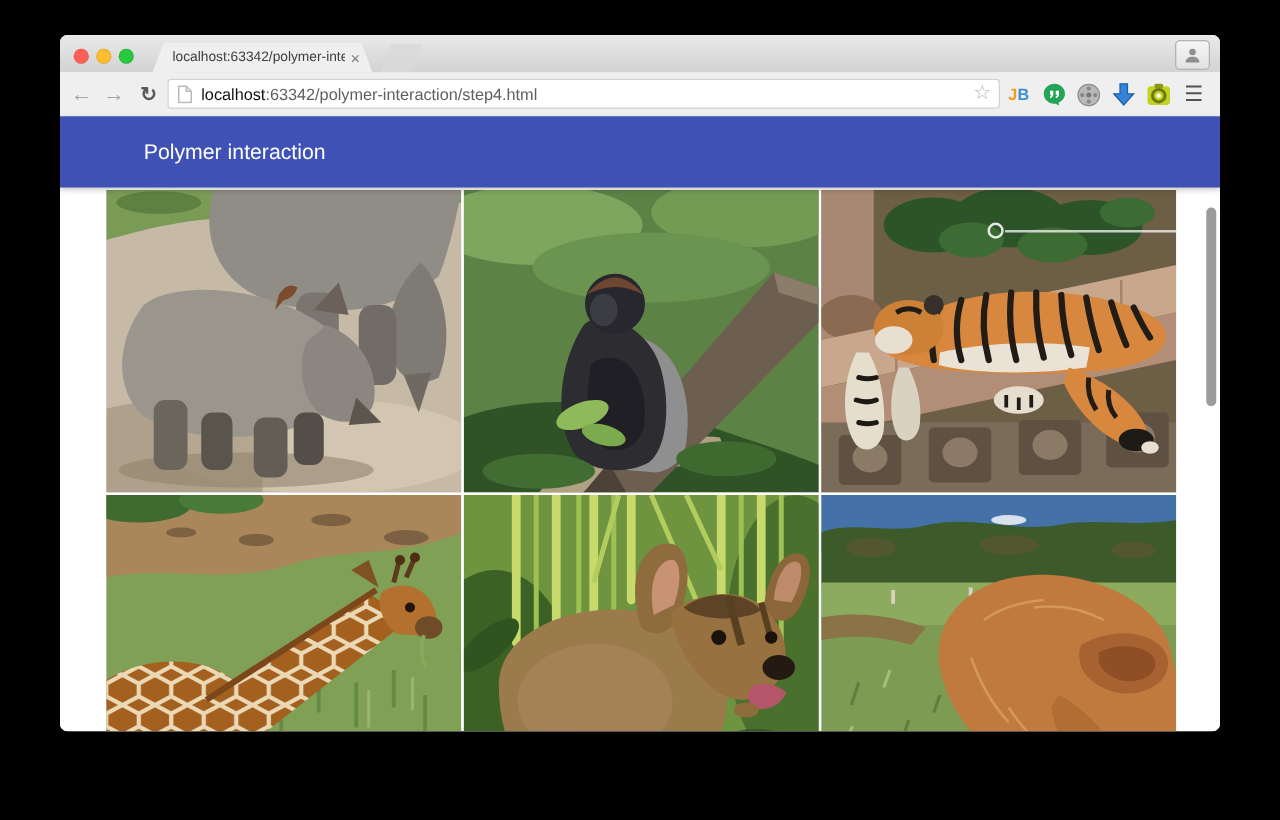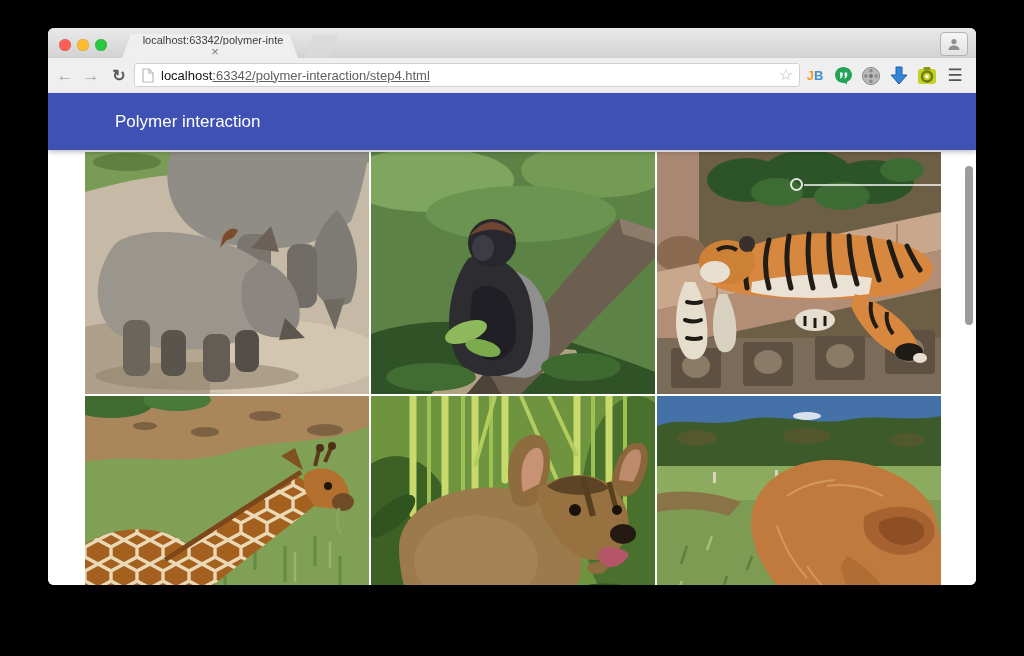--- a/index.html
+++ b/index.html
@@ -9,41 +9,41 @@
           overflow:hidden;background:#fff;box-shadow:0 12px 40px rgba(0,0,0,.65);}
   
   .titlebar{position:absolute;left:0;top:0;width:100%;height:30px;
             background:linear-gradient(#e9e9e9,#d2d2d2);}
   .light{position:absolute;top:11px;width:12px;height:12px;border-radius:50%;box-shadow:inset 0 0 1px rgba(0,0,0,.35);}
   .light.red{left:11px;background:#ff5f56;}
   .light.yellow{left:29px;background:#ffbd2e;}
   .light.green{left:47px;background:#28c83f;}
   .tab{position:absolute;left:74px;top:6px;width:176px;height:24px;background:#f0efef;
        clip-path:polygon(9px 0,calc(100% - 9px) 0,100% 100%,0 100%);
-       display:flex;align-items:center;padding:0 10px 0 16px;box-sizing:border-box;flex-direction:column;}
+       display:flex;align-items:center;padding:0 10px 0 16px;box-sizing:border-box;}
   .tab-title{font-size:11px;color:#3d3d3d;white-space:nowrap;overflow:hidden;flex:1;}
   .tab-close{font-size:13px;line-height:13px;color:#7b7b7b;margin-left:4px;cursor:default;}
   .newtab{position:absolute;left:256px;top:7px;width:34px;height:23px;background:#dadada;
           clip-path:polygon(9px 0,100% 0,calc(100% - 9px) 100%,0 100%);opacity:.8;}
   .profile-btn{position:absolute;right:8px;top:4px;width:26px;height:22px;border-radius:4px;
                border:1px solid #b3b3b3;background:linear-gradient(#f6f6f6,#e2e2e2);
                display:flex;align-items:center;justify-content:center;}
   
   .navbar{position:absolute;left:0;top:30px;width:100%;height:35px;background:#f0efef;}
   .navbtn{position:absolute;top:0;height:35px;width:26px;display:flex;align-items:center;
           justify-content:center;font-size:17px;color:#a6a6a6;}
   .navbtn.back{left:4px;}
   .navbtn.fwd{left:30px;}
   .navbtn.reload{left:58px;color:#585858;font-size:16px;font-weight:bold;}
   .omnibox{position:absolute;left:86px;top:5px;width:666px;height:24px;background:#fff;
            border:1px solid #d2d2d2;border-radius:3px;box-sizing:border-box;
            display:flex;align-items:center;padding:0 6px 0 7px;}
   .url{font-size:13px;white-space:nowrap;overflow:hidden;flex:1;margin-left:7px;}
   .url .host{color:#111;font-weight:normal;}
-  .url .rest{color:#5f5f5f;text-decoration:underline;}
+  .url .rest{color:#5f5f5f;}
   .star{font-size:16px;color:#b5b5b5;line-height:16px;}
   .ext{position:absolute;top:7px;width:22px;height:21px;display:flex;align-items:center;justify-content:center;}
   .ext.jb{left:756px;font-size:13px;font-weight:bold;letter-spacing:0;}
   .ext.jb .j{color:#f59a1f;}
   .ext.jb .b{color:#3f8fd0;}
   .ext.hangouts{left:784px;} .ext.movie{left:812px;} .ext.down{left:840px;}
   .ext.shot{left:868px;}
   .menu-btn{position:absolute;left:895px;top:6px;width:24px;height:23px;display:flex;
             align-items:center;justify-content:center;font-size:17px;color:#535353;}
   

